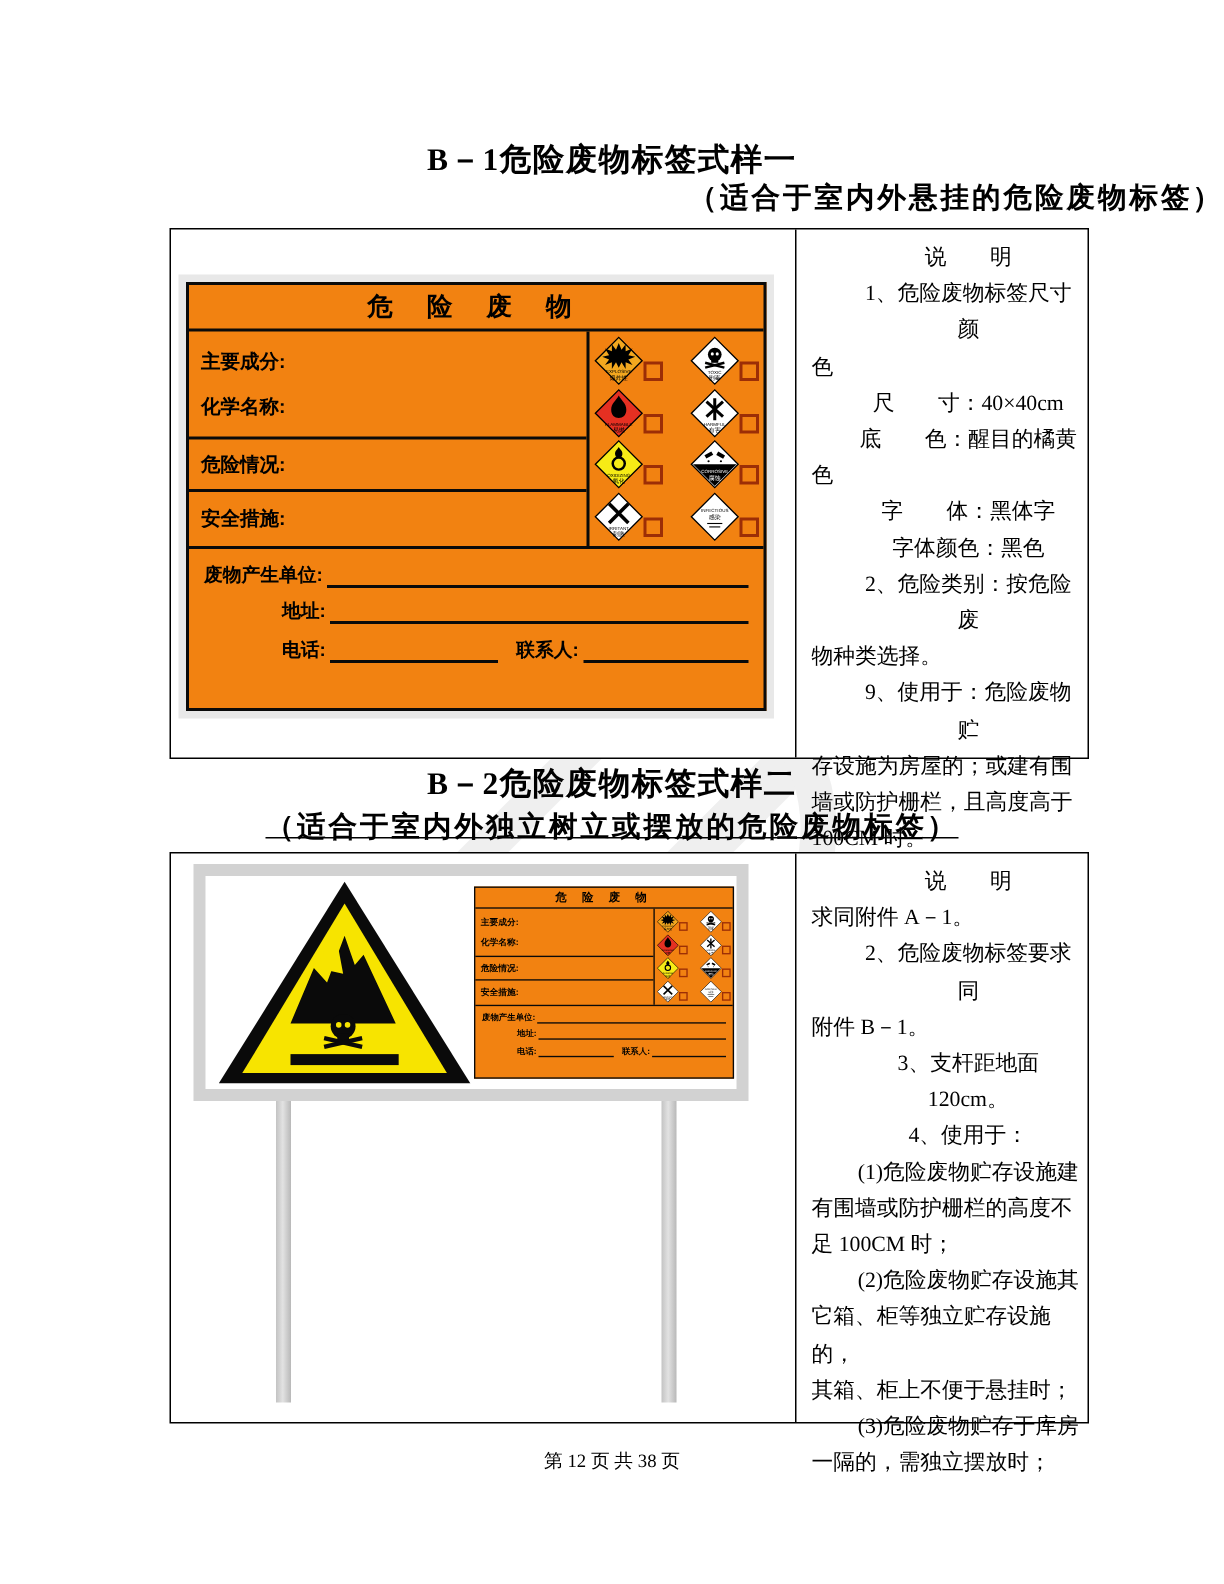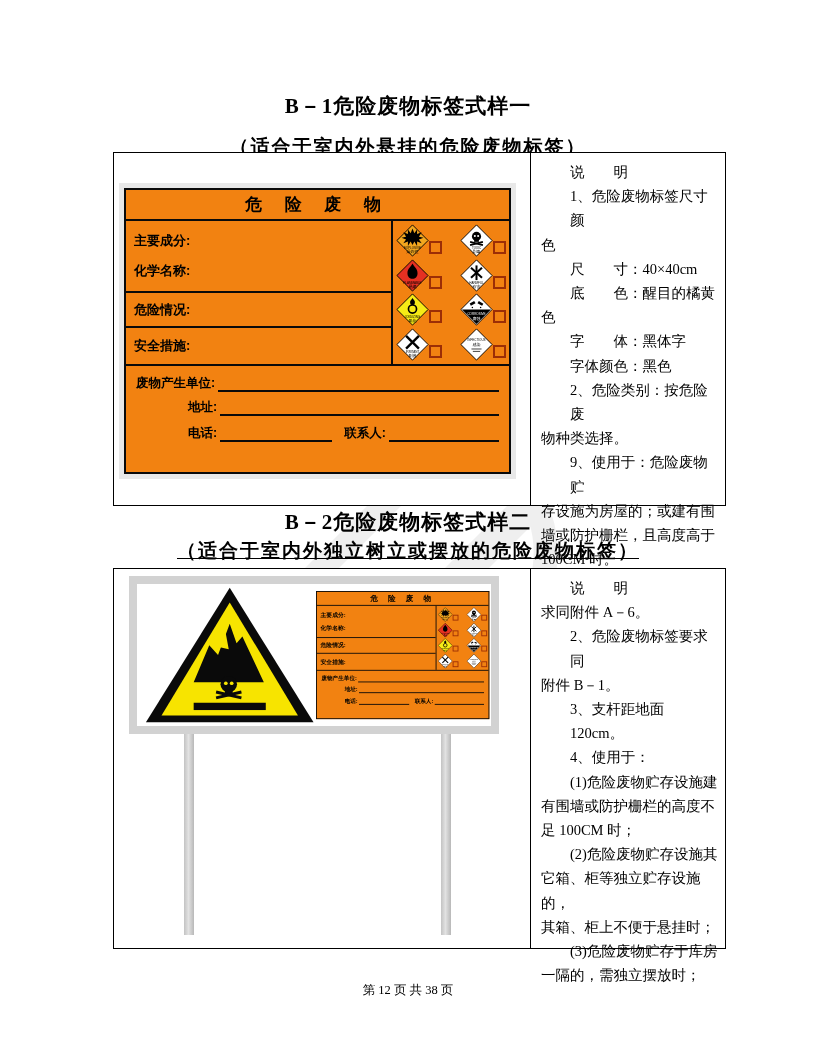--- a/index.html
+++ b/index.html
@@ -9,21 +9,21 @@
   }
   .abs{position:absolute;}
   
   .sec-title{left:0;width:816px;text-align:center;font-weight:bold;font-size:21px;letter-spacing:1px;}
   .sec-sub{left:0;width:816px;text-align:center;font-weight:bold;font-size:19px;letter-spacing:2px;}
   
   .fig-table{left:113px;width:613px;border:1.6px solid #000;display:flex;box-sizing:border-box;background:#fff;}
   .cell-fig{width:417px;border-right:1.6px solid #000;position:relative;box-sizing:border-box;}
   .cell-notes{flex:1;padding:7px 4px 0 10px;font-size:14.5px;line-height:24.2px;box-sizing:border-box;}
   .note-line{white-space:pre-wrap;}
-  .note-line.ind{padding-left:29px;}
+  .note-line.ind{padding-left:29px;text-align:center;}
   
   .panel-gray{position:absolute;left:5px;top:30px;width:397px;height:296px;background:#E8E8E8;}
   .hw-label{
     position:absolute;left:5px;top:5px;width:387px;height:286px;box-sizing:border-box;
     background:#F28211;border:2.5px solid #0a0a0a;font-family:"Liberation Sans",sans-serif;
   }
   .hwl-title{height:29px;line-height:29px;text-align:center;font-weight:bold;font-size:17px;letter-spacing:9px;border-bottom:2px solid #0a0a0a;}
   .hwl-mid{display:flex;height:143px;border-bottom:2px solid #0a0a0a;}
   .hwl-fields{flex:1;border-right:2px solid #0a0a0a;display:flex;flex-direction:column;font-weight:bold;font-size:13px;}
   .fA{height:72px;border-bottom:2px solid #0a0a0a;box-sizing:border-box;display:flex;flex-direction:column;justify-content:space-evenly;padding-left:8px;}
@@ -46,37 +46,37 @@
   .bl .lbl2{margin-left:12px;}
   
   .board{position:absolute;left:15px;top:7px;width:370px;height:158px;background:#D2D2D2;box-sizing:border-box;padding:8px;}
   .board-inner{background:#fff;width:100%;height:100%;box-sizing:border-box;display:flex;align-items:center;justify-content:space-between;padding:0 5px 0 6px;}
   .mini-slot{width:174px;height:129px;position:relative;}
   .mini-slot .hw-label{transform:scale(0.448);transform-origin:0 0;left:0;top:0;}
   .post{position:absolute;top:165px;width:10px;height:201px;background:linear-gradient(to right,#c3c3c3,#e2e2e2 45%,#b8b8b8);}
   .post.p-left{left:70px;}
   .post.p-right{left:327px;}
   
-  .footer{left:0;width:816px;text-align:center;font-size:12.5px;margin-top:16px;}
+  .footer{left:0;width:816px;text-align:center;font-size:12.5px;}
   .watermark{pointer-events:none;opacity:0.45;}
 </style>
 </head>
 <body>
 
 <svg class="abs watermark" style="left:140px;top:360px;" width="540" height="420" viewBox="0 0 540 420">
   <g stroke="#dcdcdc" stroke-width="24" fill="none" stroke-linecap="butt">
     <path d="M60,330 L300,90"></path>
     <path d="M150,380 L400,130"></path>
     <path d="M300,240 L480,60"></path>
     <path d="M330,90 q110,50 60,170"></path>
   </g>
 </svg>
 
 <div class="abs sec-title" style="top:92px;">B－1危险废物标签式样一</div>
-<div class="abs sec-sub" style="top:134px;">（适合于室内外悬挂的危险废物标签）</div>
+<div class="abs sec-sub" style="top:119px;text-align:right;">（适合于室内外悬挂的危险废物标签）</div>
 
 <div class="abs fig-table" style="top:152px;height:354px;">
   <div class="cell-fig">
     <div class="panel-gray">
 
       <div class="hw-label" id="hw-label-big">
         <div class="hwl-title">危 险 废 物</div>
         <div class="hwl-mid">
           <div class="hwl-fields">
             <div class="fA">
@@ -380,21 +380,21 @@
         </div>
       </div>
           </div>
       </div>
     </div>
     <div class="post p-left"></div>
     <div class="post p-right"></div>
   </div>
   <div class="cell-notes">
       <div class="note-line ind">说　　明</div>
-      <div class="note-line">求同附件 A－6。</div>
+      <div class="note-line">求同附件 A－1。</div>
       <div class="note-line ind">2、危险废物标签要求同</div>
       <div class="note-line">附件 B－1。</div>
       <div class="note-line ind">3、支杆距地面 120cm。</div>
       <div class="note-line ind">4、使用于：</div>
       <div class="note-line ind">(1)危险废物贮存设施建</div>
       <div class="note-line">有围墙或防护栅栏的高度不</div>
       <div class="note-line">足 100CM 时；</div>
       <div class="note-line ind">(2)危险废物贮存设施其</div>
       <div class="note-line">它箱、柜等独立贮存设施的，</div>
       <div class="note-line">其箱、柜上不便于悬挂时；</div>

